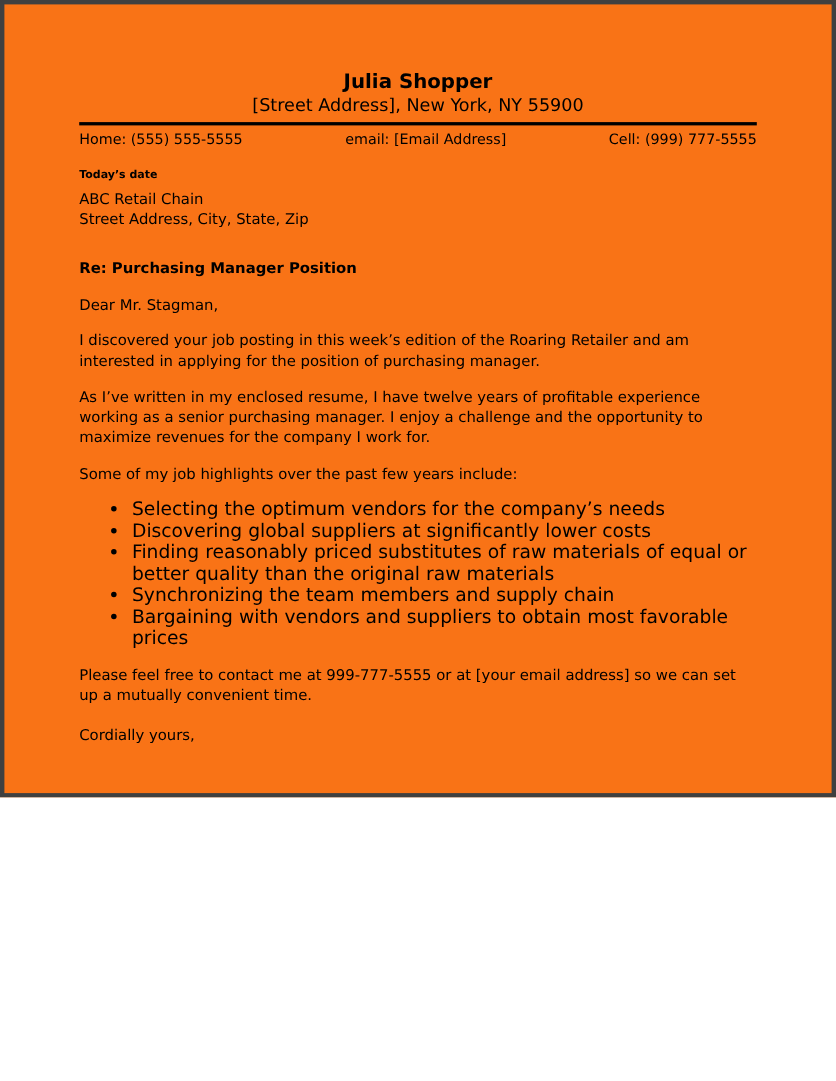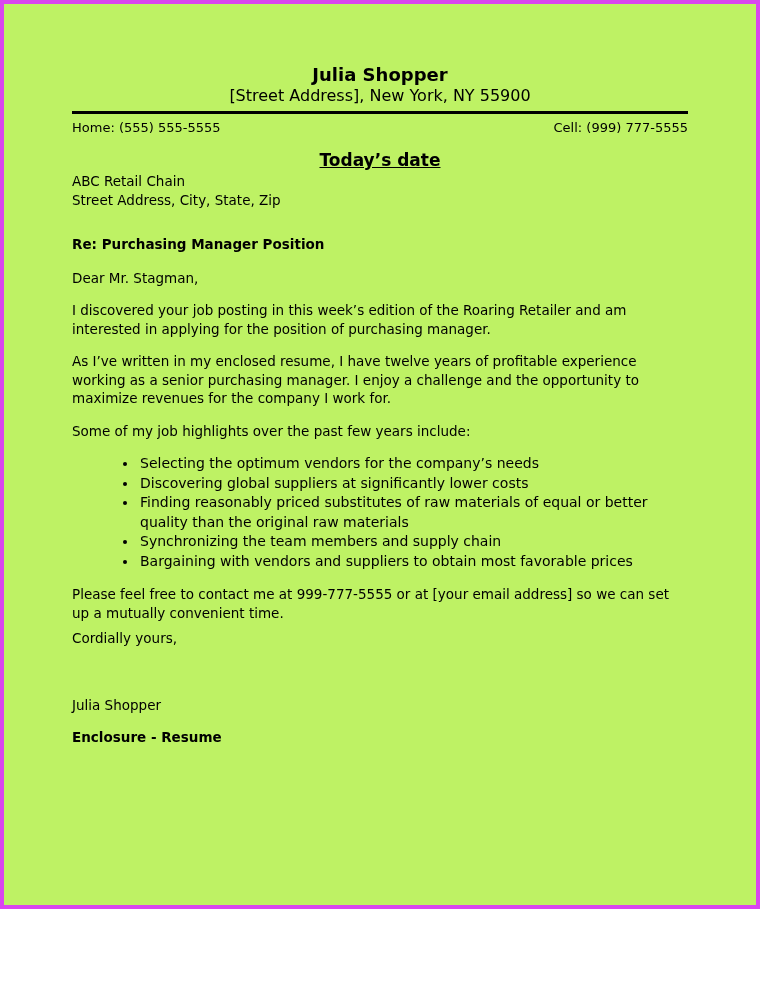--- a/index.html
+++ b/index.html
@@ -3,23 +3,23 @@
 <meta charset="utf-8">
 <style>
   * { margin: 0; padding: 0; box-sizing: border-box; }
   html, body { background: #ffffff; }
   body {
     font-family: "DejaVu Sans", "Liberation Sans", sans-serif;
     color: #000000;
   }
   .page {
     width: 760px;
-    height: 909px;
-    border: 4px solid #d946ef;
-    background: #bef264;
+    height: 725px;
+    border: 4px solid #404040;
+    background: #f97316;
     overflow: hidden;
   }
   .content {
     padding: 60px 68px 0 68px;
   }
   .letter-name {
     text-align: center;
     font-size: 18px;
     font-weight: bold;
     line-height: 22px;
@@ -39,69 +39,68 @@
     display: flex;
     justify-content: space-between;
     align-items: baseline;
     font-size: 13px;
     line-height: 16px;
     margin-top: 6px;
   }
   .contact-row .mid { text-align: center; flex: 1; }
   .contact-row .left, .contact-row .right { white-space: nowrap; }
   .date-line {
-    text-align: center;
+    text-align: left;
     font-weight: bold;
-    font-size: 17px;
+    font-size: 10px;
     line-height: 18px;
     margin-top: 15px;
-    text-decoration: underline;
   }
   .body-text {
     font-size: 13.5px;
     line-height: 18.5px;
   }
   .recipient { margin-top: 3px; }
   .subject {
     font-weight: bold;
     margin-top: 26px;
   }
   .salutation { margin-top: 15px; }
   .para { margin-top: 14px; }
   ul.highlights {
     margin-top: 14px;
     padding-left: 46px;
     list-style: disc outside;
   }
   ul.highlights li {
-    font-size: 14px;
+    font-size: 17px;
     line-height: 19.5px;
     padding-left: 2px;
-    margin-left: 20px;
   }
-  .valediction { margin-top: 7px; }
+  .valediction { margin-top: 18px; }
   .signature { margin-top: 48px; }
   .enclosure {
     font-weight: bold;
     margin-top: 14px;
   }
 </style>
 </head>
 <body>
 
 <div class="page">
   <div class="content">
 
     <div class="letter-name">Julia Shopper</div>
     <div class="letter-address">[Street Address], New York, NY 55900</div>
 
     <div class="rule"></div>
 
     <div class="contact-row">
       <span class="left">Home: (555) 555-5555</span>
+      <span class="mid">email: [Email Address]</span>
       <span class="right">Cell: (999) 777-5555</span>
     </div>
 
     <div class="date-line">Today’s date</div>
 
     <div class="recipient body-text">
       <div>ABC Retail Chain</div>
       <div>Street Address, City, State, Zip</div>
     </div>
 

